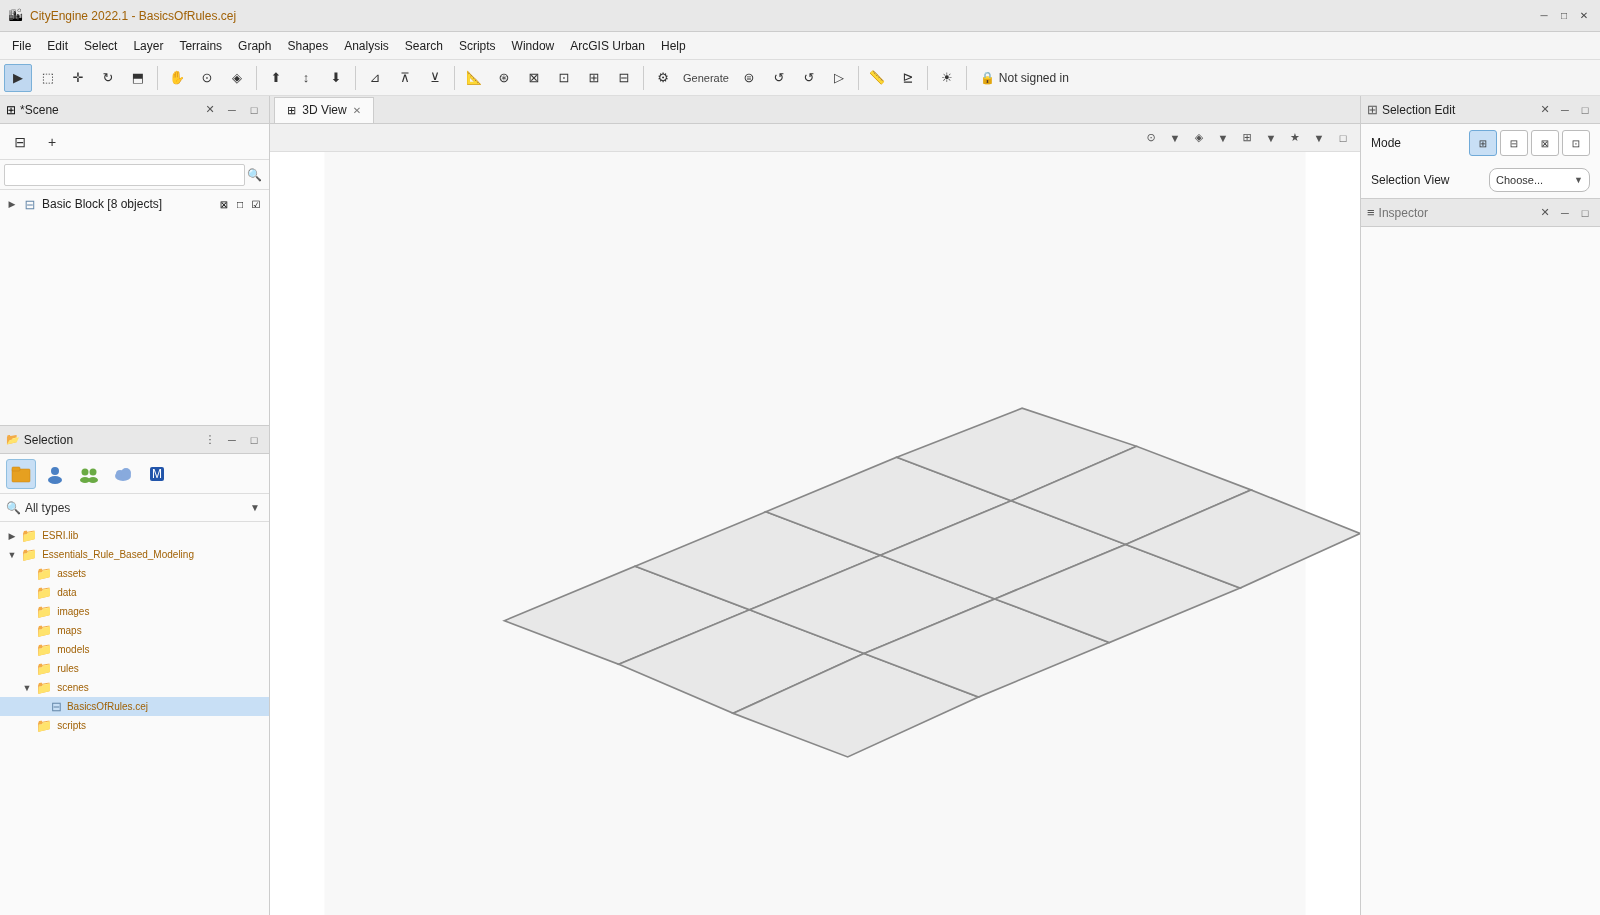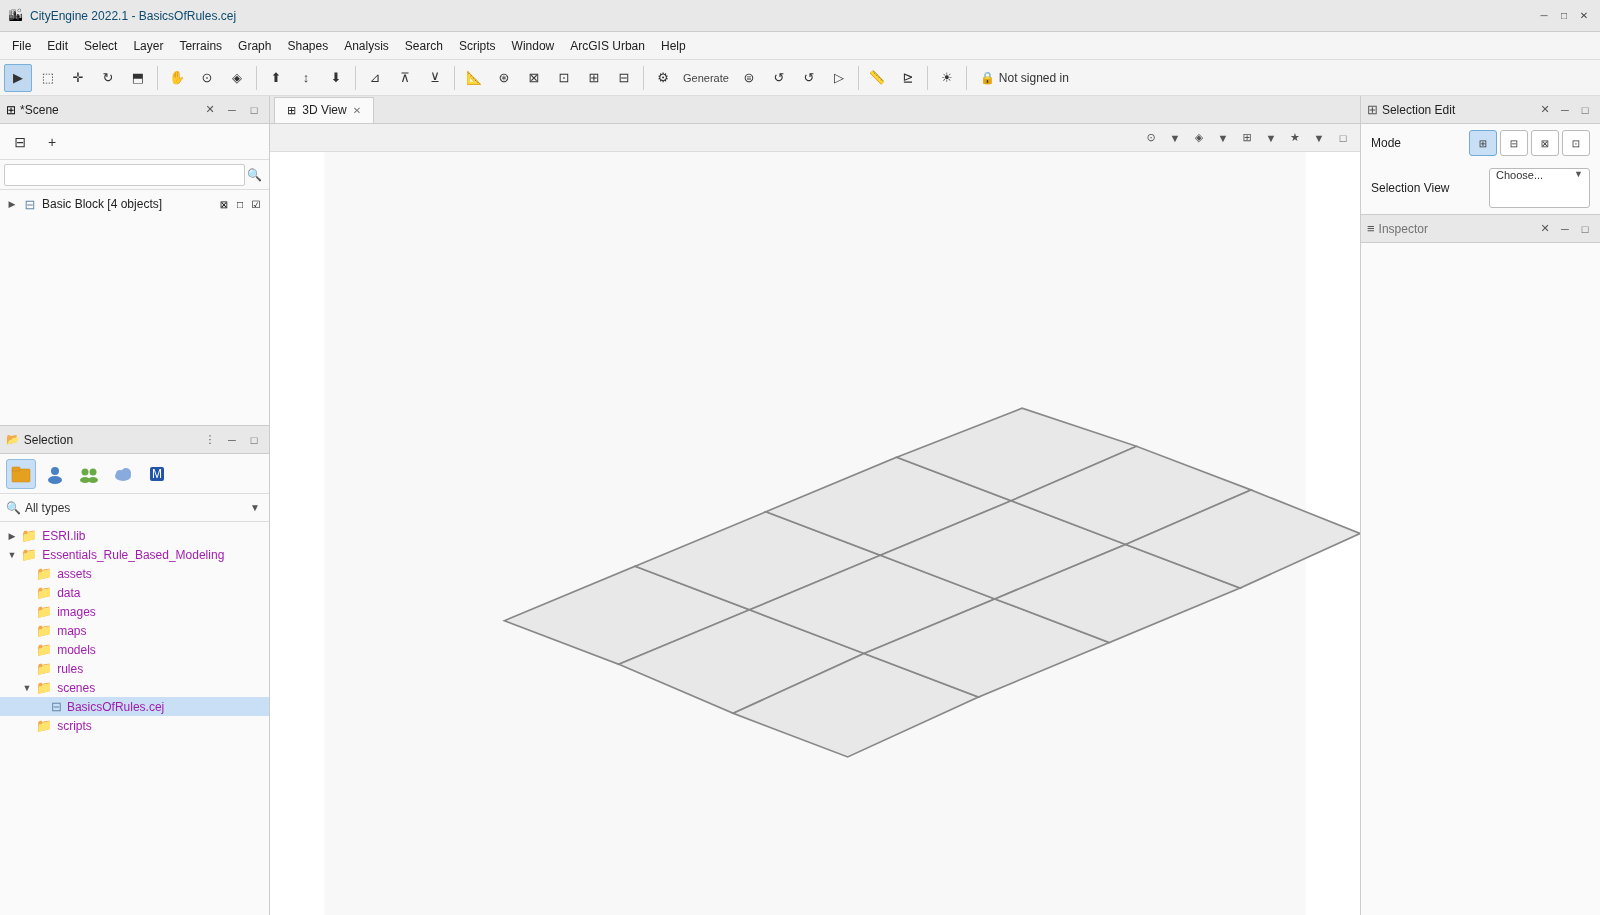--- a/index.html
+++ b/index.html
@@ -4,21 +4,21 @@
   <style>
     * { box-sizing: border-box; margin: 0; padding: 0; font-family: 'Segoe UI', Arial, sans-serif; font-size: 12px; }
     body { width: 1600px; height: 915px; overflow: hidden; background: #f0f0f0; display: flex; flex-direction: column; }
 
     
     .title-bar {
       height: 32px; background: #e8e8e8; display: flex; align-items: center; padding: 0 8px;
       border-bottom: 1px solid #ccc; flex-shrink: 0;
     }
     .title-bar-icon { width: 16px; height: 16px; margin-right: 6px; }
-    .title-bar-text { font-size: 12px; color: #0c4a6e; flex: 1; }
+    .title-bar-text { font-size: 12px; color: #a16207; flex: 1; }
     .title-bar-controls { display: flex; gap: 4px; }
     .title-bar-btn { width: 16px; height: 16px; display: flex; align-items: center; justify-content: center; cursor: pointer; font-size: 10px; color: #444; }
 
     
     .menu-bar {
       height: 28px; background: #f5f5f5; display: flex; align-items: center; padding: 0 4px;
       border-bottom: 1px solid #ddd; flex-shrink: 0;
     }
     .menu-item { padding: 4px 8px; cursor: pointer; color: #222; font-size: 12px; }
 
@@ -74,21 +74,21 @@
     .filter-bar { height: 28px; display: flex; align-items: center; padding: 0 6px; border-bottom: 1px solid #ddd; gap: 4px; }
     .filter-search-icon { color: #555; font-size: 12px; }
     .filter-label { flex: 1; font-size: 12px; color: #333; }
     .filter-dropdown { width: 16px; height: 16px; display: flex; align-items: center; justify-content: center; cursor: pointer; color: #555; font-size: 10px; }
 
     .nav-tree { flex: 1; overflow-y: auto; padding: 4px 0; }
     .nav-item { display: flex; align-items: center; padding: 2px 6px; cursor: pointer; gap: 3px; }
     .nav-item.selected { background: #c8dff5; }
     .nav-expand { width: 12px; font-size: 9px; color: #555; display: flex; align-items: center; justify-content: center; }
     .nav-icon { font-size: 13px; margin-right: 2px; }
-    .nav-label { font-size: 12px; color: #a21caf; }
+    .nav-label { font-size: 10px; color: #a16207; }
     .nav-indent { width: 12px; flex-shrink: 0; }
 
     
     .center-panel { flex: 1; display: flex; flex-direction: column; }
     .view-tab-bar { height: 28px; background: #e8e8e8; display: flex; align-items: center; padding: 0 4px; border-bottom: 1px solid #ccc; }
     .view-tab { height: 26px; padding: 0 12px; display: flex; align-items: center; gap: 6px; cursor: pointer; background: #fafafa; border: 1px solid #ccc; border-bottom: none; font-size: 12px; color: #222; }
     .view-tab-close { font-size: 10px; color: #777; cursor: pointer; }
     .view-toolbar { height: 28px; background: #f0f0f0; border-bottom: 1px solid #ddd; display: flex; align-items: center; padding: 0 6px; gap: 2px; justify-content: flex-end; }
     .view-tb-btn { width: 22px; height: 22px; display: flex; align-items: center; justify-content: center; cursor: pointer; color: #555; font-size: 11px; border-radius: 2px; }
     .view-3d { flex: 1; background: #ffffff; position: relative; overflow: hidden; }
@@ -105,21 +105,21 @@
     .sel-panel-btn { width: 18px; height: 18px; display: flex; align-items: center; justify-content: center; cursor: pointer; font-size: 11px; color: #555; }
     .sel-mode-btn { width: 28px; height: 26px; display: flex; align-items: center; justify-content: center; cursor: pointer; border: 1px solid #bbb; border-radius: 3px; color: #333; font-size: 13px; background: white; }
     .sel-mode-btn.active { background: #c8dff5; border-color: #70aad8; }
 
     .sel-row { display: flex; align-items: center; padding: 6px 10px; gap: 8px; }
     .sel-row-label { font-size: 12px; color: #222; width: 110px; }
     .sel-row-value { flex: 1; }
     .toggle-switch { width: 36px; height: 18px; background: #ccc; border-radius: 9px; position: relative; cursor: pointer; }
     .toggle-knob { width: 14px; height: 14px; background: white; border-radius: 50%; position: absolute; top: 2px; left: 2px; transition: left 0.2s; }
 
-    .sel-dropdown { display: flex; border: 1px solid #bbb; border-radius: 3px; background: white; height: 40px; padding: 0 6px; cursor: pointer; flex: 1; gap: 4px; }
+    .sel-dropdown { display: flex; align-items: center; border: 1px solid #bbb; border-radius: 8px; background: white; height: 24px; padding: 0 6px; cursor: pointer; flex: 1; gap: 4px; }
     .sel-dropdown-label { flex: 1; font-size: 11px; color: #333; }
     .sel-dropdown-arrow { font-size: 9px; color: #555; }
 
     
     .insp-panel { flex: 1; display: flex; flex-direction: column; }
     .insp-header { height: 28px; background: #e8e8e8; display: flex; align-items: center; padding: 0 6px; gap: 4px; border-bottom: 1px solid #ccc; }
     .insp-icon { font-size: 13px; color: #555; }
     .insp-title { flex: 1; font-size: 12px; color: #737373; }
     .insp-btns { display: flex; gap: 2px; }
     .insp-btn { width: 18px; height: 18px; display: flex; align-items: center; justify-content: center; cursor: pointer; font-size: 11px; color: #555; }
@@ -236,21 +236,21 @@
 
       <div class="search-bar">
         <input class="search-input" type="text" placeholder="" style="">
         <div class="search-icon">🔍</div>
       </div>
 
       <div class="scene-tree">
         <div class="tree-item">
           <div class="tree-expand">▶</div>
           <div class="tree-icon icon-scene">⊟</div>
-          <div class="tree-label">Basic Block [4 objects]</div>
+          <div class="tree-label">Basic Block [8 objects]</div>
           <div class="tree-checks">
             <div class="tree-check">⊠</div>
             <div class="tree-check">□</div>
             <div class="tree-check">☑</div>
           </div>
         </div>
       </div>
     </div>
 
     <div class="navigator-panel">

